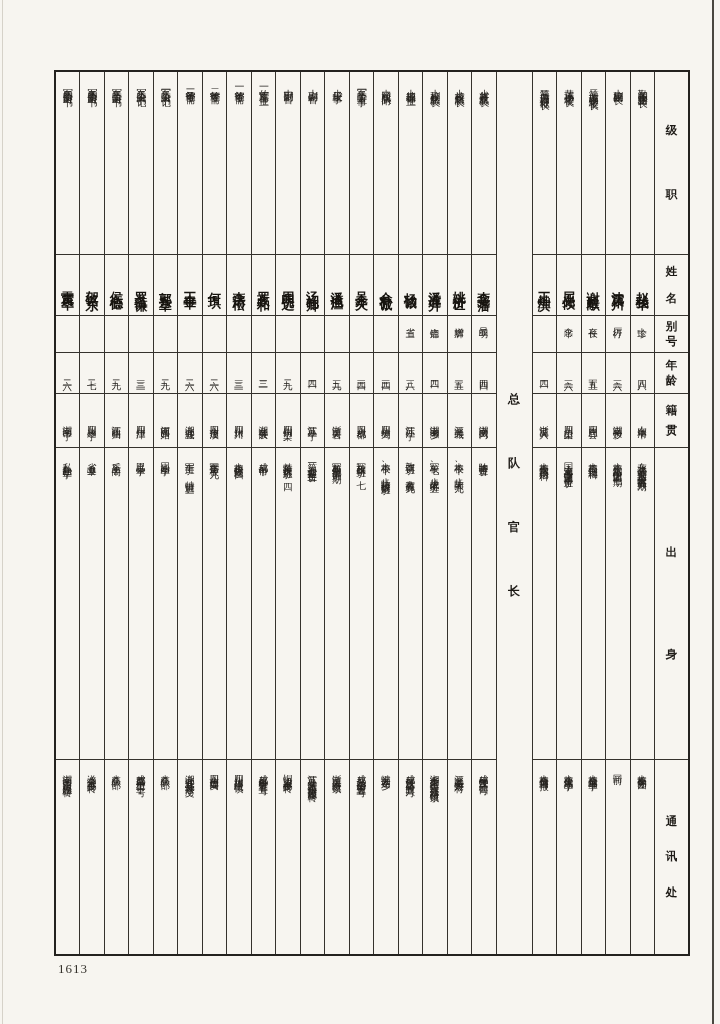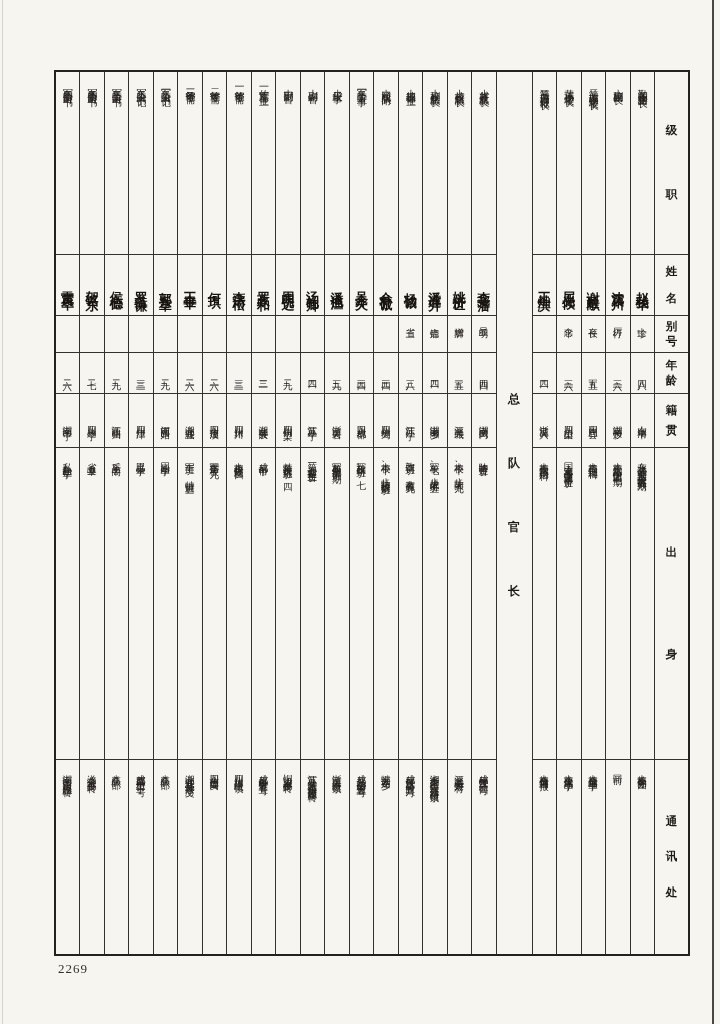--- a/index.html
+++ b/index.html
@@ -649,14 +649,14 @@
         </div>
         <div class="cell r-background">
           <div class="v small">私立静仁中学</div>
         </div>
         <div class="cell r-address">
           <div class="v small">湖南常宁西门外惠孚转</div>
         </div>
       </div>
     </div>
 
-  <div class="page-number">2269</div>
+  <div class="page-number">1613</div>
 </div>
 
 </body></html>

